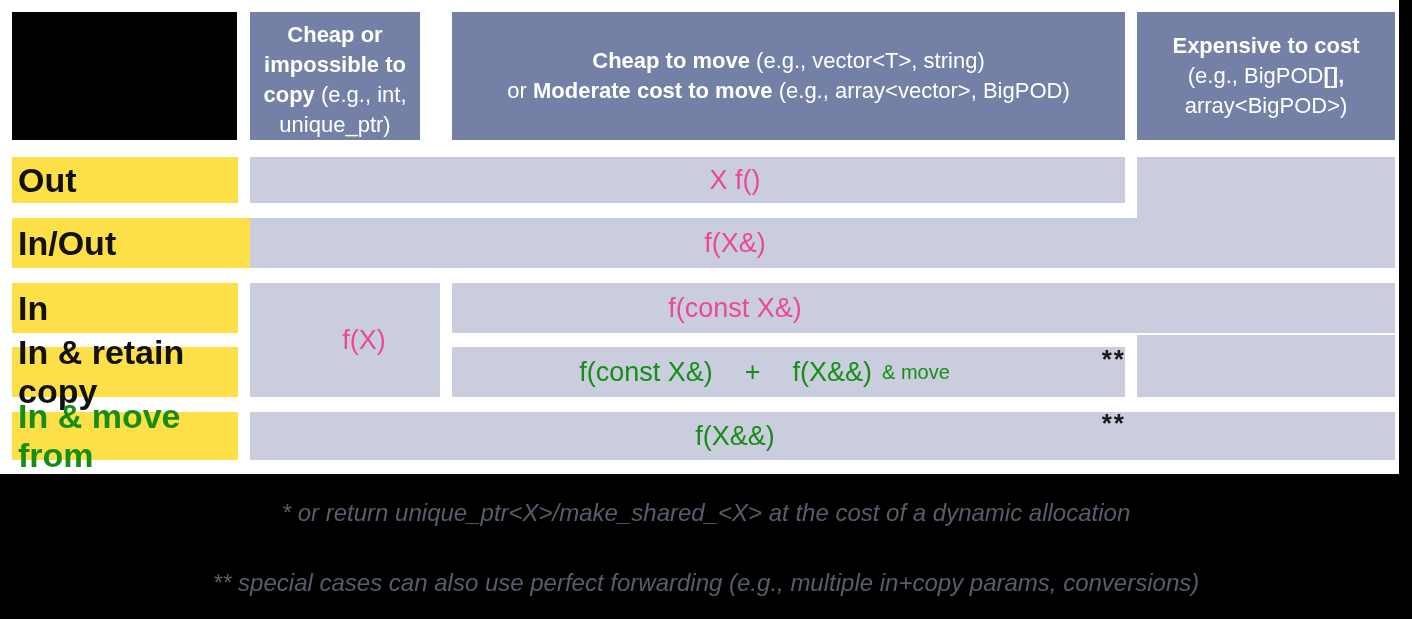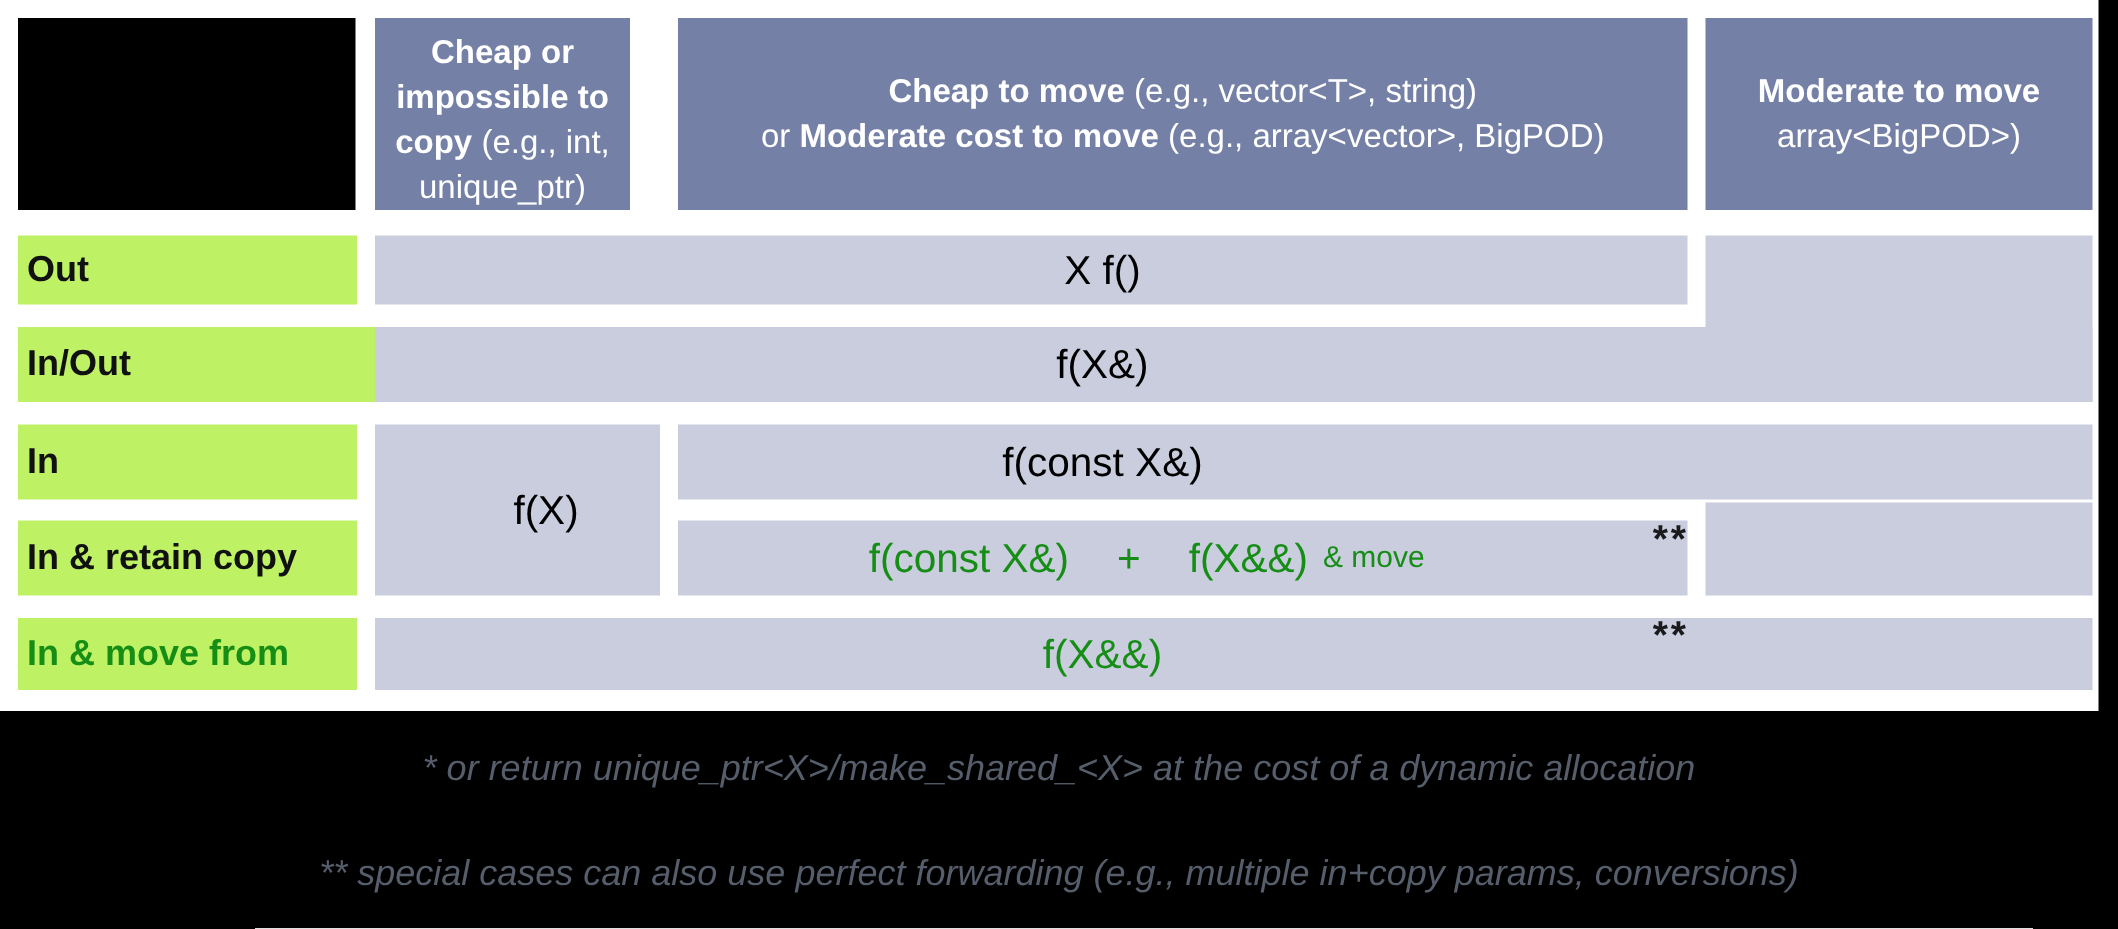--- a/index.html
+++ b/index.html
@@ -10,26 +10,26 @@
   .abs{position:absolute;box-sizing:border-box;}
   .black{background:#000000;}
   .hdr{
     background:#7580a7;color:#ffffff;font-size:22px;line-height:30px;
     display:flex;flex-direction:column;justify-content:center;text-align:center;
   }
   .hdr .b{font-weight:bold;}
   .hline{white-space:nowrap;}
   .cell{background:#c9cdde;}
   .rowlabel{
-    background:#bef264;color:#111111;font-weight:bold;font-size:24px;
-    display:flex;align-items:center;padding-left:6px;text-align:center;
+    background:#fde047;color:#111111;font-weight:bold;font-size:34px;
+    display:flex;align-items:center;padding-left:6px;
   }
   .rowlabel.green{color:#168e16;}
   .formula{
-    font-size:27px;color:#000000;display:flex;align-items:center;justify-content:center;
+    font-size:27px;color:#ec4899;display:flex;align-items:center;justify-content:center;
     pointer-events:none;
   }
   .formula.green{color:#168e16;}
   .greenrow{display:flex;align-items:center;justify-content:center;gap:32px;}
   .greenrow .sub{font-size:20px;margin-left:-22px;align-self:center;text-align:right;}
   .stars{
     font-size:26px;font-weight:bold;color:#1a1a1a;letter-spacing:2px;text-align:right;
     line-height:26px;
   }
   .footnote{
@@ -50,21 +50,22 @@
   <div class="abs hdr" style="left:250px;top:12px;width:170px;height:128px;padding:0 6px;display:block;padding-top:8px;">
     <span class="b">Cheap or impossible to copy</span><span> (e.g., int, unique_ptr)</span>
   </div>
 
   <div class="abs hdr" style="left:452px;top:12px;width:673px;height:128px;">
     <div class="hline"><span class="b">Cheap to move</span><span> (e.g., vector&lt;T&gt;, string)</span></div>
     <div class="hline"><span>or </span><span class="b">Moderate cost to move</span><span> (e.g., array&lt;vector&gt;, BigPOD)</span></div>
   </div>
 
   <div class="abs hdr" style="left:1137px;top:12px;width:258px;height:128px;">
-    <div class="hline b">Moderate to move</div>
+    <div class="hline b">Expensive to cost</div>
+    <div class="hline"><span>(e.g., BigPOD</span><span class="b">[]</span><span class="b">,</span></div>
     <div class="hline">array&lt;BigPOD&gt;)</div>
   </div>
 
   <div class="abs rowlabel" style="left:12px;top:157px;width:226px;height:46px;">Out</div>
   <div class="abs rowlabel" style="left:12px;top:218px;width:254px;height:50px;">In/Out</div>
   <div class="abs rowlabel" style="left:12px;top:283px;width:226px;height:50px;">In</div>
   <div class="abs rowlabel" style="left:12px;top:347px;width:226px;height:50px;">In &amp; retain copy</div>
   <div class="abs rowlabel green" style="left:12px;top:412px;width:226px;height:48px;">In &amp; move from</div>
 
   <div class="abs cell" style="left:250px;top:157px;width:875px;height:46px;"></div>

